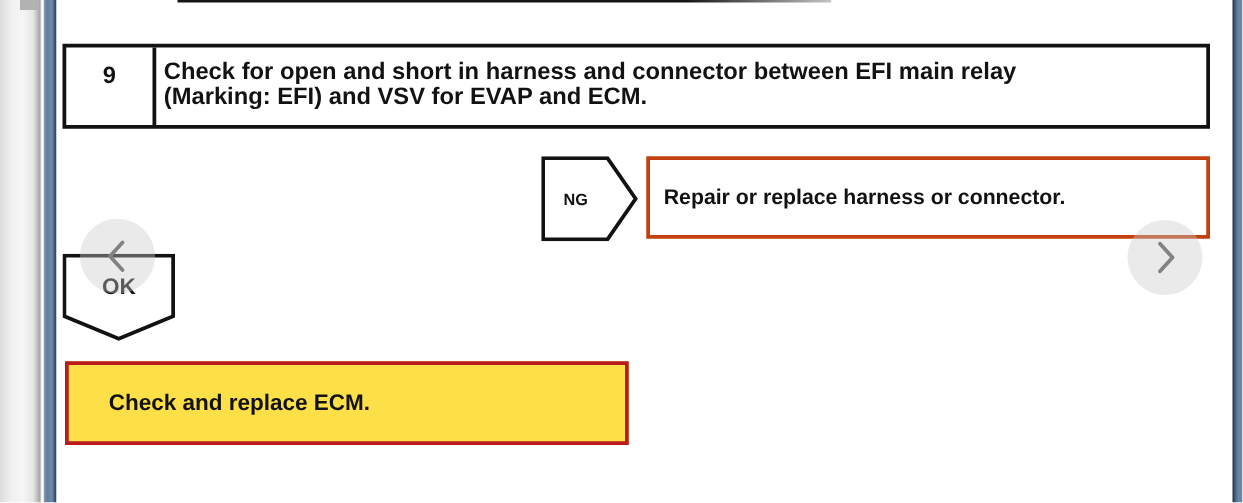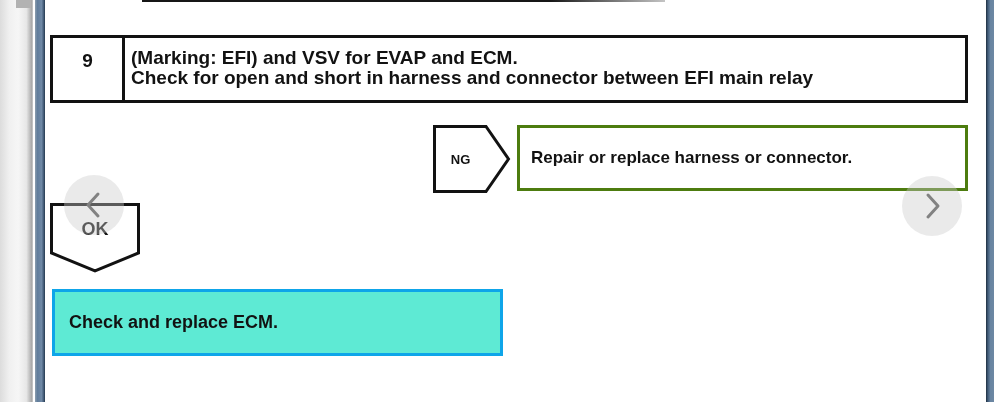--- a/index.html
+++ b/index.html
@@ -58,36 +58,36 @@
   .ng-shape { position:absolute; left:433px; top:125px; width:78px; height:68px; }
   .ng-shape svg { position:absolute; left:0; top:0; }
   .ng-label {
     position:absolute; left:0; top:0; width:55px; height:68px;
     display:flex; align-items:center; justify-content:center;
     font-size:13px;
   }
 
   .repair-box {
     position:absolute; left:517px; top:125px; width:451px; height:66px;
-    border:3px solid #4d7c0f; background:#fff;
+    border:3px solid #c2410c; background:#fff;
     display:flex; align-items:center; padding-left:11px;text-align:right;
   }
   .repair-text { font-size:17px; white-space:nowrap; }
 
   .ok-shape { position:absolute; left:50px; top:203px; width:90px; height:70px; }
   .ok-shape svg { position:absolute; left:0; top:0; }
   .ok-label {
     position:absolute; left:0; top:17px; width:90px;
     text-align:center; font-size:18px; line-height:18px;
   }
 
   .answer-box {
     position:absolute; left:52px; top:289px; width:451px; height:67px;
-    border:3px solid #0ea5e9; background:#5eead4;
-    display:flex; align-items:center; padding-left:14px;
+    border:3px solid #b91c1c; background:#fde047;
+    display:flex; align-items:center; padding-left:32px;
   }
   .answer-text { font-size:18px; white-space:nowrap; }
 
   
   .nav-btn {
     position:absolute; width:60px; height:60px; border-radius:50%;
     background:rgba(203,203,203,0.4);
     display:flex; align-items:center; justify-content:center;
     z-index:5; border:none; cursor:pointer;
   }
@@ -102,22 +102,22 @@
   <div class="left-gutter"></div>
   <div class="scroll-thumb"></div>
   <div class="edge-bar-left"></div>
   <div class="edge-bar-right"></div>
 
   <div class="clipped-line-top"></div>
 
   <div class="step-box ink">
     <div class="step-num-cell">9</div>
     <div class="step-text-cell">
+      <div class="step-line">Check for open and short in harness and connector between EFI main relay</div>
       <div class="step-line">(Marking: EFI) and VSV for EVAP and ECM.</div>
-      <div class="step-line">Check for open and short in harness and connector between EFI main relay</div>
     </div>
   </div>
 
   <div class="ng-shape">
     <svg width="78" height="68" viewBox="0 0 78 68">
       <polygon points="1.5,1.5 53,1.5 75.5,34 53,66.5 1.5,66.5" fill="#ffffff" stroke="#121212" stroke-width="3"></polygon>
     </svg>
     <span class="ng-label ink">NG</span>
   </div>
 

